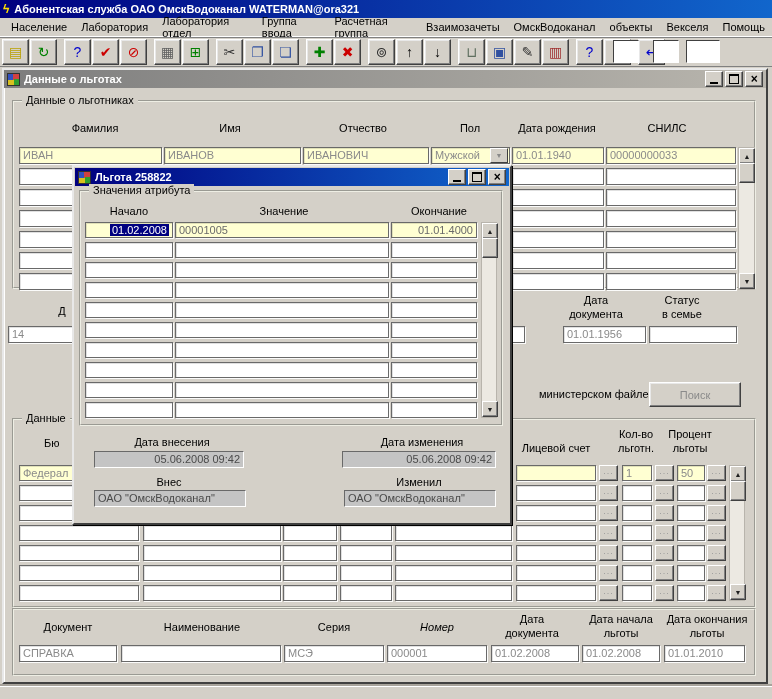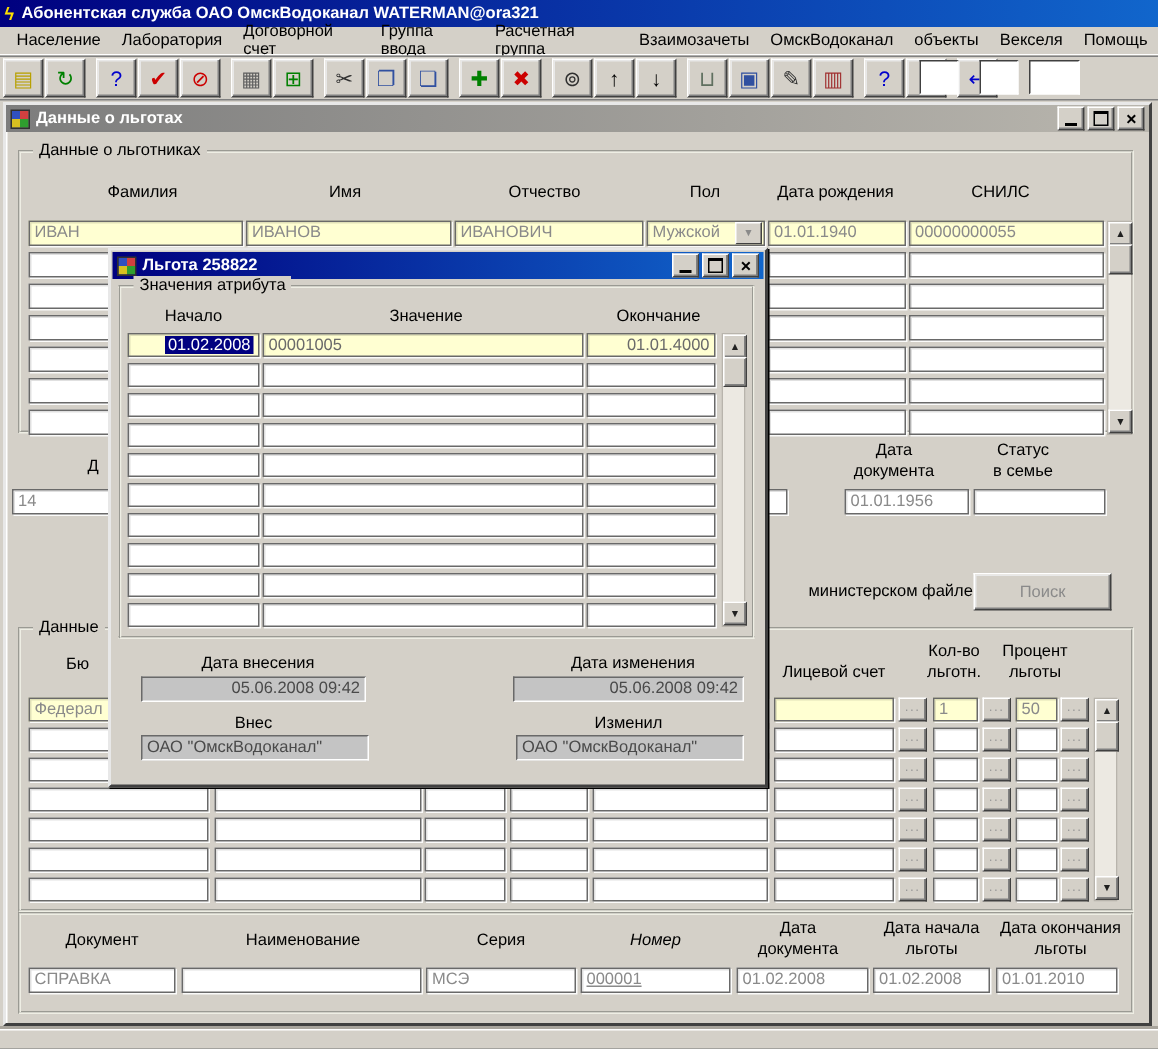--- a/index.html
+++ b/index.html
@@ -78,21 +78,21 @@
 <div class="app">
 
   <div class="abs titlebar">
     <span class="appicon">ϟ</span>
     <span>Абонентская служба ОАО ОмскВодоканал WATERMAN@ora321</span>
   </div>
 
   <div class="abs menubar">
       <div class="mitem">Население</div>
       <div class="mitem">Лаборатория</div>
-      <div class="mitem">Договорной счет</div>
+      <div class="mitem">Лаборатория отдел</div>
       <div class="mitem">Группа ввода</div>
       <div class="mitem">Расчетная группа</div>
       <div class="mitem">Взаимозачеты</div>
       <div class="mitem">ОмскВодоканал</div>
       <div class="mitem">объекты</div>
       <div class="mitem">Векселя</div>
       <div class="mitem">Помощь</div>
     </div>
 
   <div class="abs toolbar">
@@ -198,21 +198,21 @@
 
   <div class="abs rowflex" style="left:19px;top:147px;">
     <div class="cell yellow" style="width:143px;margin-right:2px;">ИВАН</div>
     <div class="cell yellow" style="width:137px;margin-right:2px;">ИВАНОВ</div>
     <div class="cell yellow" style="width:126px;margin-right:2px;">ИВАНОВИЧ</div>
     <div class="cell yellow rowflex" style="width:79px;margin-right:2px;align-items:center;">
       <span>Мужской</span>
       <span class="dd"></span>
     </div>
     <div class="cell yellow" style="width:92px;margin-right:2px;">01.01.1940</div>
-    <div class="cell yellow" style="width:130px;">00000000055</div>
+    <div class="cell yellow" style="width:130px;">00000000033</div>
   </div>
 
   <div class="abs" style="left:19px;top:168px;">
     <div class="rowflex" style="margin-bottom:4px;">
       <div class="cell" style="width:137px;margin-right:2px;"></div>
       <div class="cell" style="width:143px;margin-right:2px;"></div>
       <div class="cell" style="width:126px;margin-right:2px;"></div>
       <div class="cell" style="width:79px;margin-right:2px;"></div>
       <div class="cell" style="width:92px;margin-right:2px;"></div>
       <div class="cell" style="width:130px;"></div>
@@ -403,21 +403,21 @@
   <div class="abs lbl" style="left:387px;top:621px;width:100px;font-style:italic;">Номер</div>
   <div class="abs lbl" style="left:482px;top:613px;width:100px;">Дата</div>
   <div class="abs lbl" style="left:482px;top:627px;width:100px;">документа</div>
   <div class="abs lbl" style="left:571px;top:613px;width:100px;">Дата начала</div>
   <div class="abs lbl" style="left:571px;top:627px;width:100px;">льготы</div>
   <div class="abs lbl" style="left:657px;top:613px;width:100px;">Дата окончания</div>
   <div class="abs lbl" style="left:657px;top:627px;width:100px;">льготы</div>
   <div class="abs fld" style="left:19px;top:645px;width:98px;">СПРАВКА</div>
   <div class="abs fld" style="left:121px;top:645px;width:160px;"></div>
   <div class="abs fld" style="left:284px;top:645px;width:100px;">МСЭ</div>
-  <div class="abs fld" style="left:387px;top:645px;width:100px;text-decoration:underline;">000001</div>
+  <div class="abs fld" style="left:387px;top:645px;width:100px;">000001</div>
   <div class="abs fld" style="left:491px;top:645px;width:88px;">01.02.2008</div>
   <div class="abs fld" style="left:582px;top:645px;width:78px;">01.02.2008</div>
   <div class="abs fld" style="left:664px;top:645px;width:81px;">01.01.2010</div>
 
   <div class="abs statusbar"></div>
 
   <div class="abs dialog">
     <div class="dlg-title">
       <span class="quad"></span>
       <span>Льгота 258822</span>

